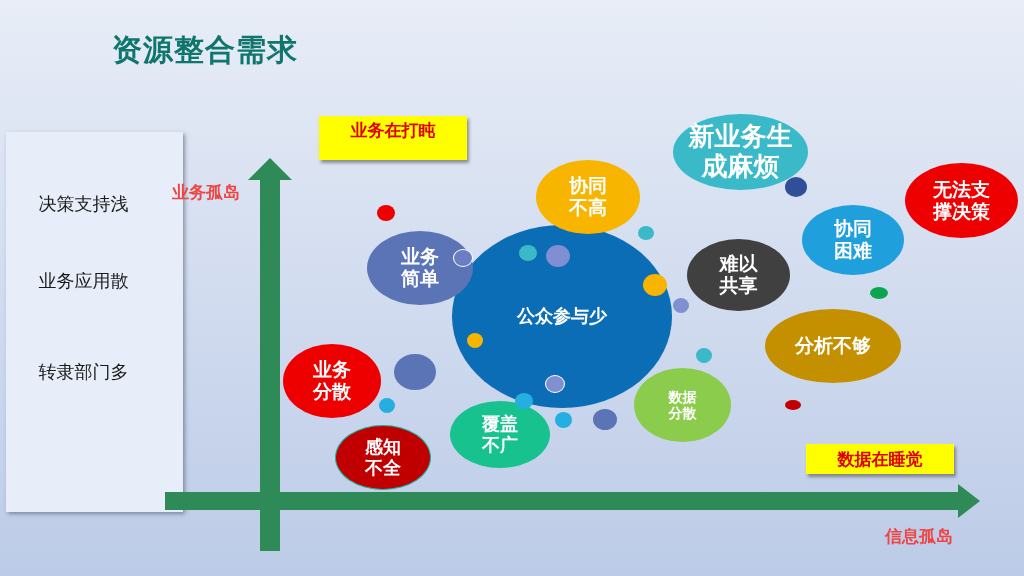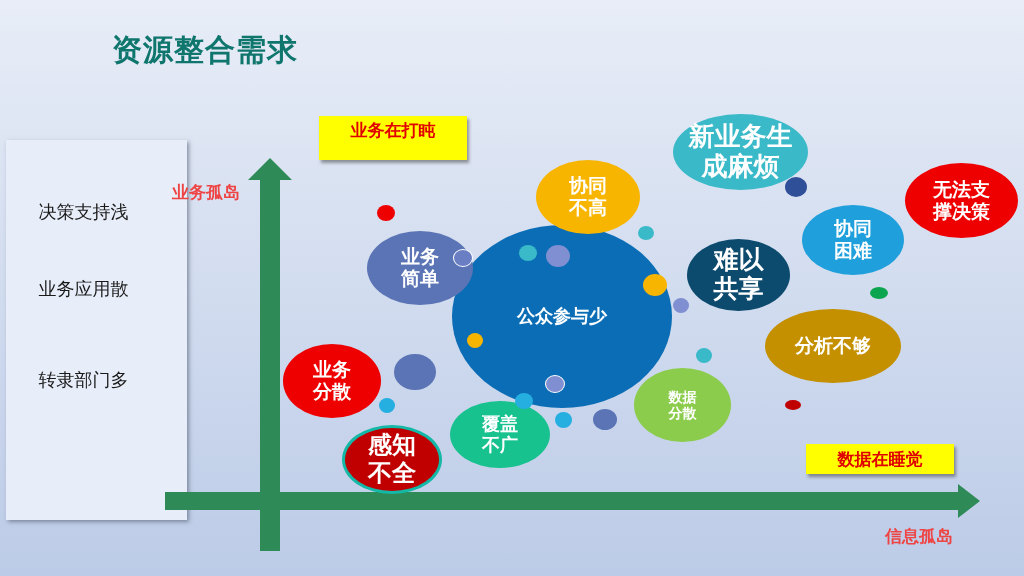--- a/index.html
+++ b/index.html
@@ -1,21 +1,21 @@
 <!DOCTYPE html>
 <html><head>
 <meta charset="utf-8">
 <style>
   html,body{margin:0;padding:0;}
   body{width:1024px;height:576px;overflow:hidden;position:relative;
     background:linear-gradient(180deg,#e8edf7 0%,#d4def0 45%,#bccbe7 100%);
     font-family:"DejaVu Sans","Liberation Sans",sans-serif;}
   .title{position:absolute;left:112px;top:30px;font-size:30px;font-weight:bold;color:#0f766e;letter-spacing:1px;}
-  .sidebar{position:absolute;left:6px;top:140px;width:181px;height:380px;background:#e8eef9;
-    box-shadow:2px 2px 4px rgba(80,90,110,.6);}
+  .sidebar{position:absolute;left:6px;top:132px;width:166px;height:380px;background:#e8eef9;
+    box-shadow:2px 2px 4px rgba(80,90,110,.6);padding-left:11px;}
   .side-item{position:absolute;left:0;width:155px;text-align:center;font-size:18px;color:#1a1a1a;}
   .axis-v{position:absolute;left:260px;top:175px;width:20px;height:376px;background:#2e8b57;}
   .axis-v-head{position:absolute;left:248px;top:158px;width:0;height:0;border-left:22px solid transparent;border-right:22px solid transparent;border-bottom:22px solid #2e8b57;}
   .axis-h{position:absolute;left:165px;top:492px;width:795px;height:18px;background:#2e8b57;}
   .axis-h-head{position:absolute;left:958px;top:484px;width:0;height:0;border-top:17px solid transparent;border-bottom:17px solid transparent;border-left:22px solid #2e8b57;}
   .axis-label{position:absolute;font-size:17px;font-weight:bold;color:#ef4444;}
   .tag{position:absolute;background:#ffff00;color:#e00000;font-weight:bold;font-size:17px;text-align:center;
     box-shadow:2px 3px 3px rgba(60,60,60,.5);}
   .bubble{position:absolute;border-radius:50%;display:flex;align-items:center;justify-content:center;
     color:#fff;font-weight:bold;text-align:center;line-height:1.15;white-space:pre-line;}
@@ -47,30 +47,30 @@
 <div class="bubble" style="left:536px;top:160px;width:104px;height:74px;background:#f7b500;font-size:19px">协同
 不高</div>
 <div class="bubble" style="left:367px;top:231px;width:106px;height:74px;background:#5a74b5;font-size:19px">业务
 简单</div>
 <div class="bubble" style="left:673px;top:114px;width:135px;height:76px;background:#3ab9c9;font-size:26px">新业务生
 成麻烦</div>
 <div class="bubble" style="left:905px;top:163px;width:113px;height:75px;background:#ee0000;font-size:19px">无法支
 撑决策</div>
 <div class="bubble" style="left:802px;top:205px;width:102px;height:70px;background:#1f9fdb;font-size:19px">协同
 困难</div>
-<div class="bubble" style="left:687px;top:239px;width:103px;height:72px;background:#0c4a6e;font-size:25px">难以
+<div class="bubble" style="left:687px;top:239px;width:103px;height:72px;background:#404040;font-size:19px">难以
 共享</div>
 <div class="bubble" style="left:765px;top:309px;width:136px;height:74px;background:#c49000;font-size:19px">分析不够</div>
 <div class="bubble" style="left:634px;top:368px;width:97px;height:74px;background:#8ccc4c;font-size:14px">数据
 分散</div>
 <div class="bubble" style="left:283px;top:344px;width:98px;height:74px;background:#ee0000;font-size:19px">业务
 分散</div>
 <div class="bubble" style="left:450px;top:401px;width:100px;height:67px;background:#18c28f;font-size:18px">覆盖
 不广</div>
-<div class="bubble" style="left:342px;top:425px;width:94px;height:63px;background:#c00000;font-size:24px;border:3px solid #14b8a6">感知
+<div class="bubble" style="left:335px;top:425px;width:94px;height:63px;background:#c00000;font-size:18px;border:1px solid #14b8a6">感知
 不全</div>
 
 <div class="dot" style="left:377px;top:205px;width:18px;height:16px;background:#ee0000"></div>
 <div class="dot" style="left:453px;top:249px;width:18px;height:16px;background:#6a7ec4;border:1px solid #fff"></div>
 <div class="dot" style="left:519px;top:245px;width:18px;height:16px;background:#3ab9c9"></div>
 <div class="dot" style="left:546px;top:245px;width:24px;height:22px;background:#7f8fd1"></div>
 <div class="dot" style="left:638px;top:226px;width:16px;height:14px;background:#3ab9c9"></div>
 <div class="dot" style="left:643px;top:274px;width:24px;height:22px;background:#f7b500"></div>
 <div class="dot" style="left:673px;top:298px;width:16px;height:15px;background:#7f8fd1"></div>
 <div class="dot" style="left:467px;top:333px;width:16px;height:15px;background:#f7b500"></div>

